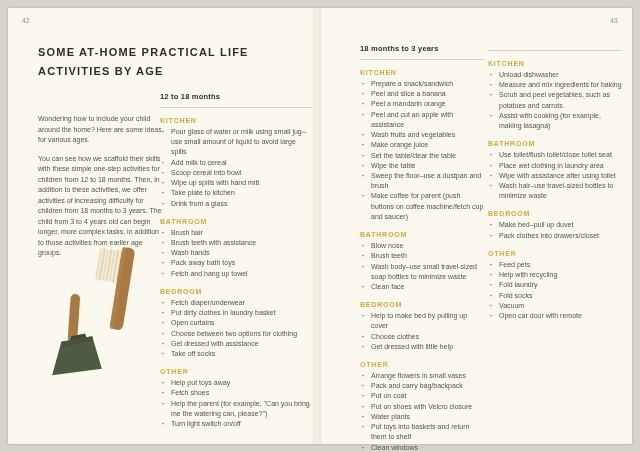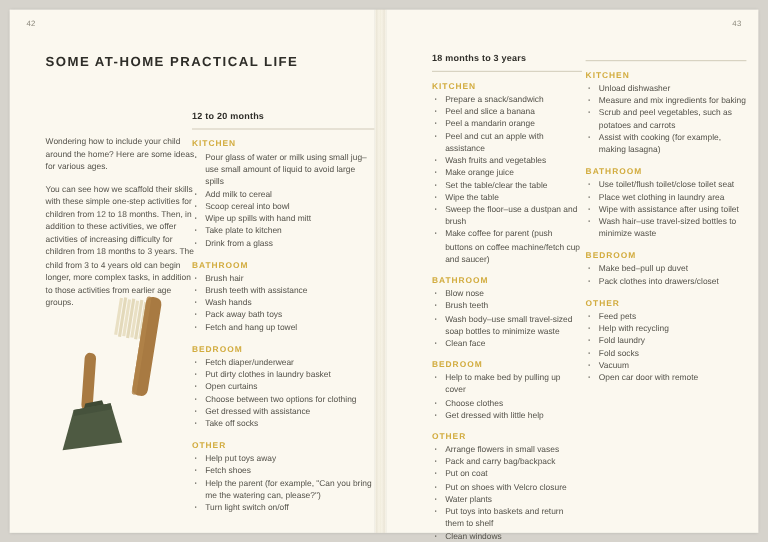--- a/index.html
+++ b/index.html
@@ -75,20 +75,21 @@
 </head>
 <body>
 
 <div class="spread">
 
   <div class="page page-left">
     <div class="pagenum left">42</div>
 
     <h1 class="title">
       <span>SOME AT-HOME PRACTICAL LIFE</span><br>
+      <span>ACTIVITIES BY AGE</span>
     </h1>
 
     <div class="intro">
       <p>Wondering how to include your child around the home? Here are some ideas for various ages.</p>
       <p>You can see how we scaffold their skills with these simple one-step activities for children from 12 to 18 months. Then, in addition to these activities, we offer activities of increasing difficulty for children from 18 months to 3 years. The child from 3 to 4 years old can begin longer, more complex tasks, in addition to those activities from earlier age groups.</p>
     </div>
 
     <svg class="illus" width="115" height="155" viewBox="0 0 115 155">
 
       <g transform="rotate(9 73 50)">
@@ -105,21 +106,21 @@
 
       <g transform="rotate(-3 28 115)">
         <rect x="23" y="56" width="9.5" height="48" rx="4.5" fill="#a87a42" transform="rotate(7 28 80)"></rect>
         <polygon points="24,98 38,96 42,108 20,110" fill="#3f4a35"></polygon>
         <polygon points="14,103 45,99 53,132 3,136" fill="#4e5a42"></polygon>
         <polygon points="14,103 45,99 46,104 14,108" fill="#46523c"></polygon>
       </g>
     </svg>
 
     <div class="agecol col-l1">
-        <div class="colheader">12 to 20 months</div>
+        <div class="colheader">12 to 18 months</div>
         <div class="rule"></div>
         <div class="seclabel">KITCHEN</div>
         <ul class="items">
           <li class="item">Pour glass of water or milk using small jug–use small amount of liquid to avoid large spills</li>
           <li class="item">Add milk to cereal</li>
           <li class="item">Scoop cereal into bowl</li>
           <li class="item">Wipe up spills with hand mitt</li>
           <li class="item">Take plate to kitchen</li>
           <li class="item">Drink from a glass</li>
         </ul>

